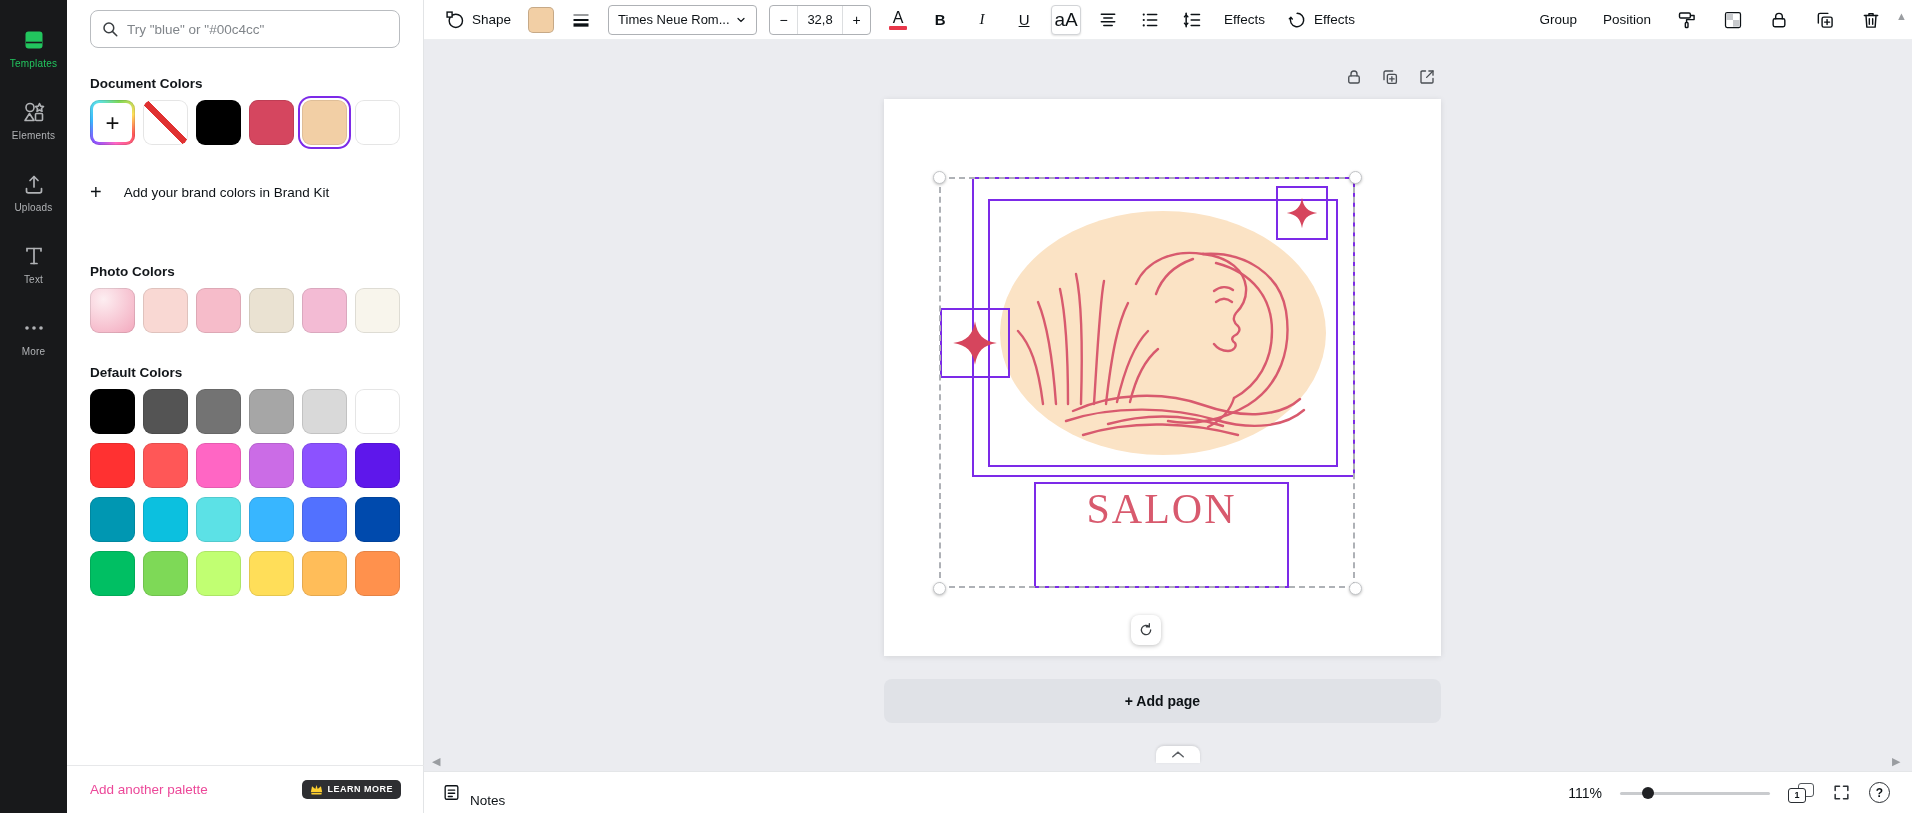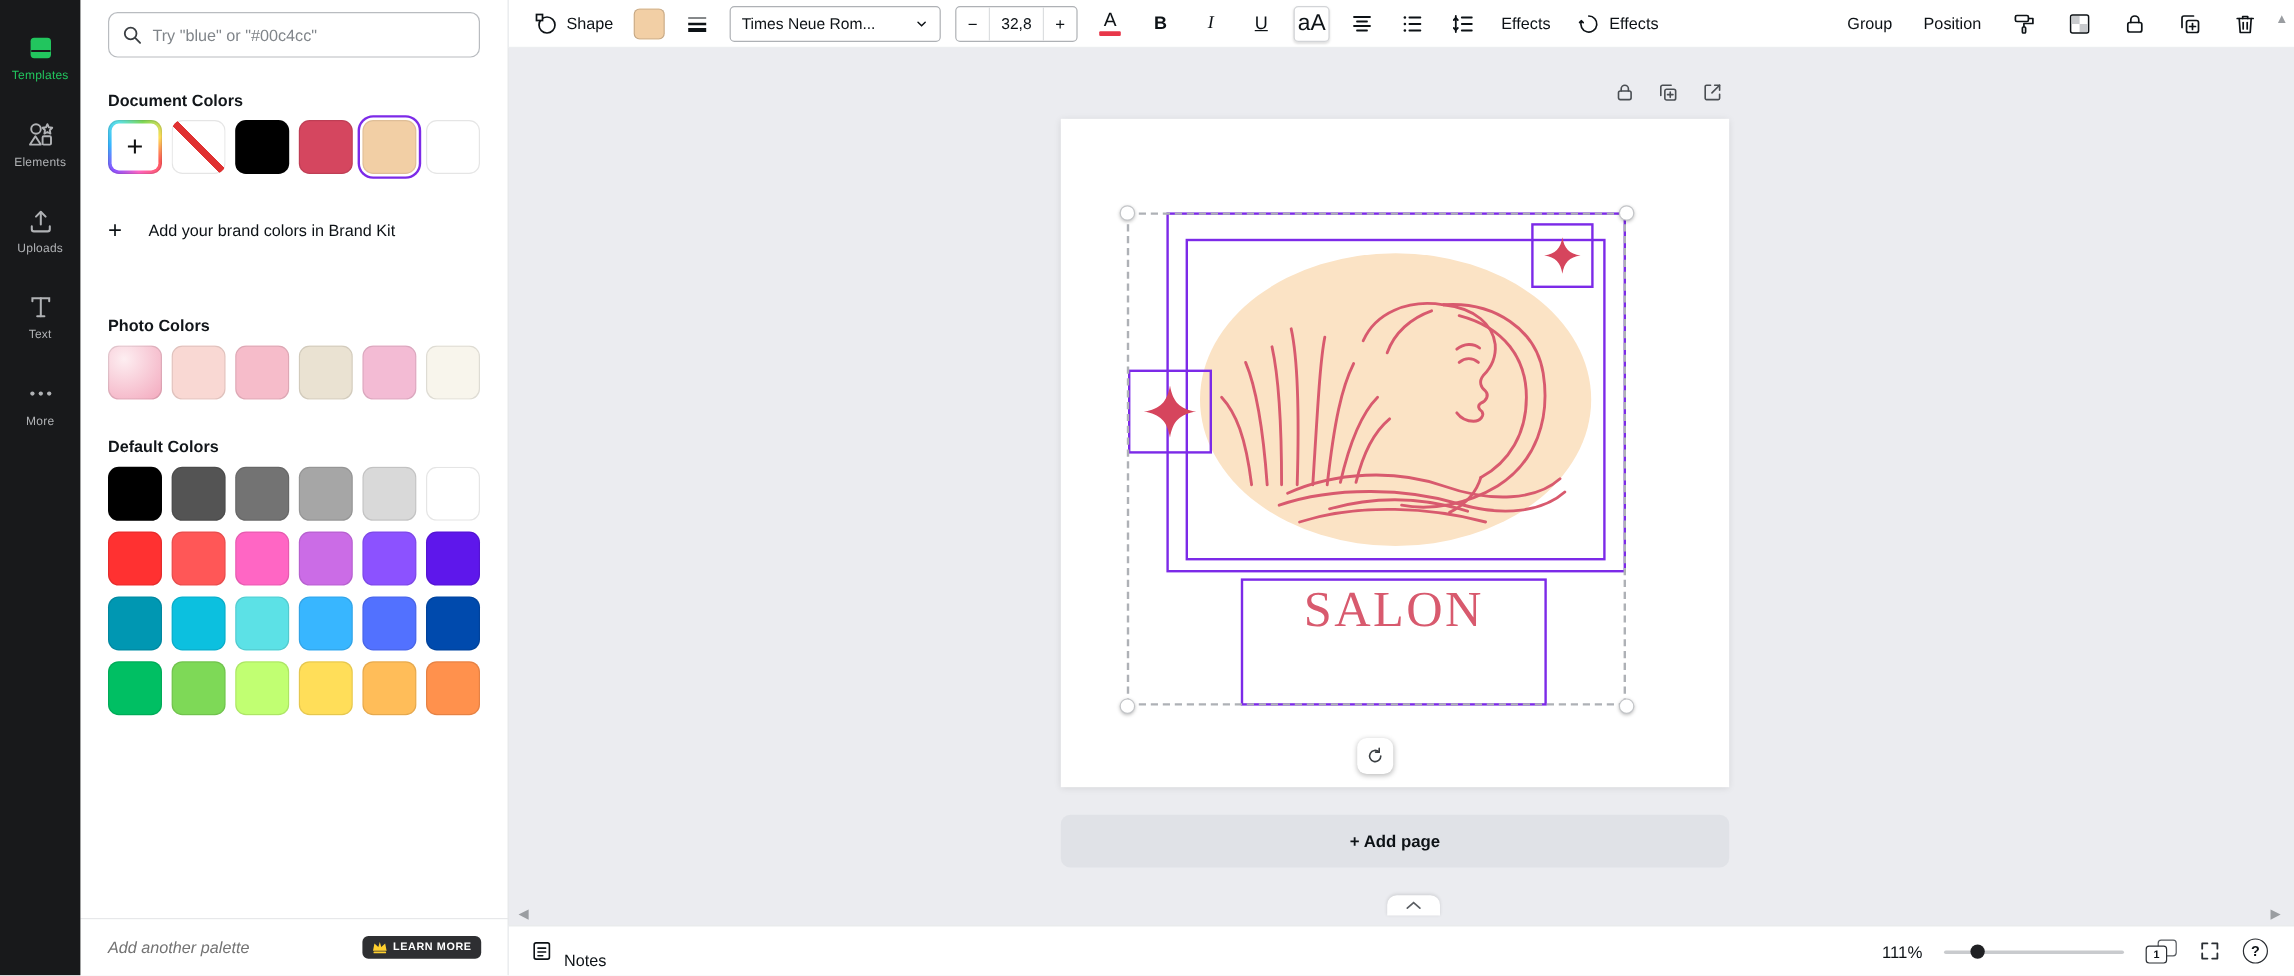--- a/index.html
+++ b/index.html
@@ -26,30 +26,30 @@
   .swatch-grid { display:flex; gap:8px; margin-top:9px; }
   .swatch { width:45px; height:45px; border-radius:9px; box-shadow: inset 0 0 0 1px rgba(0,0,0,.10); cursor:pointer; position:relative; }
   .swatch.selected { box-shadow: inset 0 0 0 1px rgba(0,0,0,.08), 0 0 0 2px #fff, 0 0 0 4px var(--accent); }
   .swatch.add { background: conic-gradient(from 120deg, #ff5757,#ff66c4,#8c52ff,#38b6ff,#5ce1e6,#7ed957,#ffde59,#ff5757); }
   .swatch.add .plus { position:absolute; inset:3px; background:#fff; border-radius:6px; display:flex; align-items:center; justify-content:center; font-size:24px; font-weight:400; color:#111; }
   .swatch.none { background:#fff; overflow:hidden; }
   .swatch.none::after { content:""; position:absolute; inset:0; background:linear-gradient(45deg, transparent 45%, #e03131 45%, #e03131 55%, transparent 55%); border-radius:9px; }
   .brand-row { margin-top:36px; display:flex; align-items:center; gap:22px; font-size:13.5px; color:#0d1216; cursor:pointer; }
   .brand-plus { font-size:20px; font-weight:400; color:#0d1216; }
   #panel-footer { position:absolute; left:0; bottom:0; width:357px; height:48px; border-top:1px solid #e7e8ea; display:flex; align-items:center; justify-content:space-between; padding:0 23px; }
-  #panel-footer .footer-label { font-size:13.5px; color:#737373; cursor:pointer;font-style:italic; }
+  #panel-footer .footer-label { font-size:13.5px; color:#ec4899; cursor:pointer; }
   .learn-badge { display:flex; gap:5px; background:#2e2f32; border-radius:5px; padding:4px 8px; cursor:pointer; }
   .learn-badge span { color:#fff; font-size:9px; font-weight:700; letter-spacing:.5px; }
 
   
   #toolbar { position:absolute; left:424px; top:0; width:1488px; height:40px; background:#fff; border-bottom:1px solid #eceef0; display:flex; align-items:center; padding:0 26px 0 16px; gap:12px; z-index:25; }
   .tb-btn { display:flex; align-items:center; gap:7px; font-size:13.5px; color:#0d1216; cursor:pointer; padding:4px 5px; border-radius:4px; background:transparent; border:none; font-family:"Liberation Sans",sans-serif; }
   .tb-icon { display:flex; align-items:center; }
   .fill-swatch { width:26px; height:26px; border-radius:5px; box-shadow: inset 0 0 0 1px rgba(0,0,0,.18); cursor:pointer; }
-  .font-select { width:176px; height:30px; border:1px solid #aeb1b5; border-radius:4px; display:flex; align-items:center; justify-content:space-between; padding:0 9px; font-size:13px; cursor:pointer; }
+  .font-select { width:149px; height:30px; border:1px solid #aeb1b5; border-radius:4px; display:flex; align-items:center; justify-content:space-between; padding:0 9px; font-size:13px; cursor:pointer; }
   .font-select .fname { white-space:nowrap; overflow:hidden; text-overflow:ellipsis; }
   .size-stepper { height:30px; border:1px solid #aeb1b5; border-radius:4px; display:flex; align-items:stretch; overflow:hidden; }
   .size-stepper .cell { display:flex; align-items:center; justify-content:center; font-size:14px; cursor:pointer; }
   .size-stepper .minus,.size-stepper .plus { width:27px; }
   .size-stepper .val { width:46px; border-left:1px solid #dcdee0; border-right:1px solid #dcdee0; font-size:13px; }
   .glyph-btn { width:30px; height:30px; display:flex; align-items:center; justify-content:center; font-size:15px; cursor:pointer; border-radius:4px; background:transparent; border:none; font-family:"Liberation Sans",sans-serif; color:#0d1216; }
   .glyph-btn.b { font-weight:700; }
   .glyph-btn.i { font-style:italic; font-family:"Liberation Serif",serif; }
   .glyph-btn.u { text-decoration:underline; }
   .glyph-btn.case { font-size:19px; background:#fff; border:1px solid #d2d4d7; box-shadow:0 1px 2px rgba(0,0,0,.12); }

